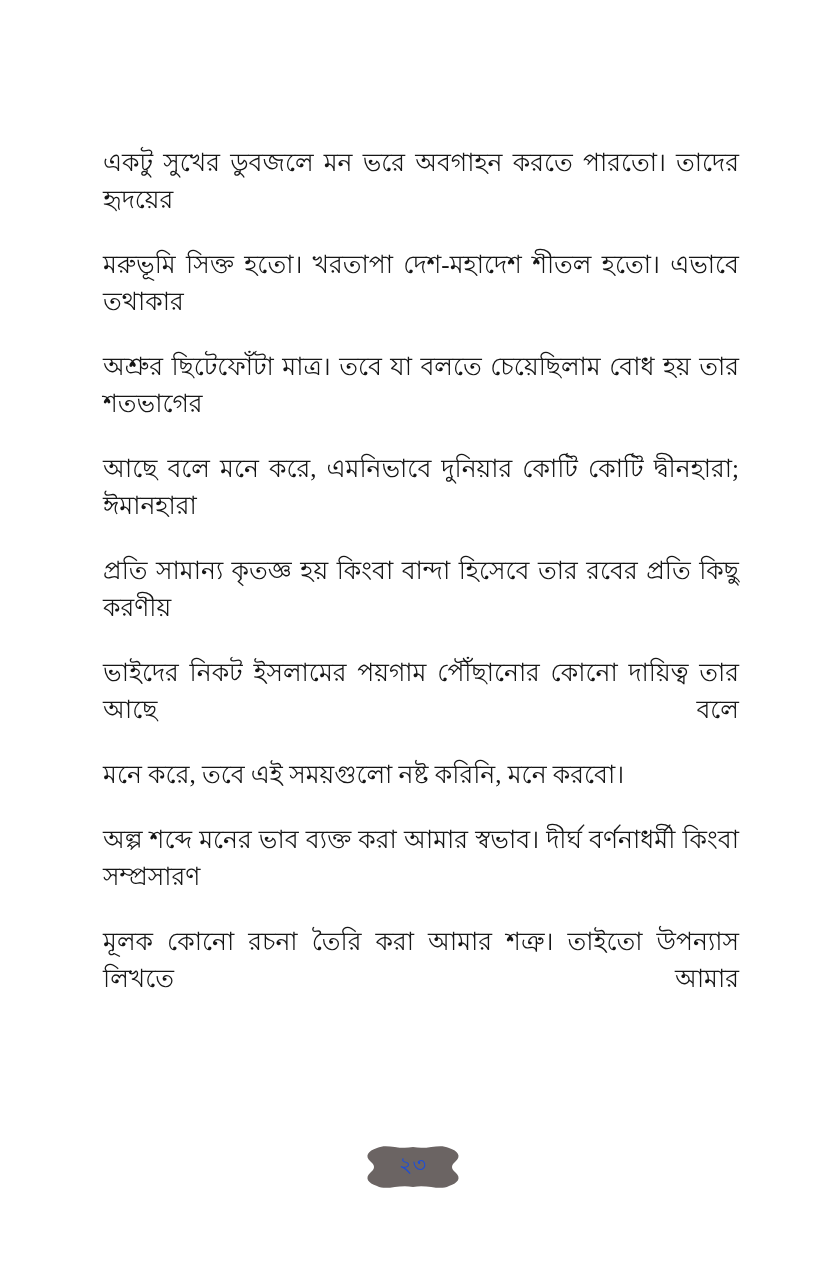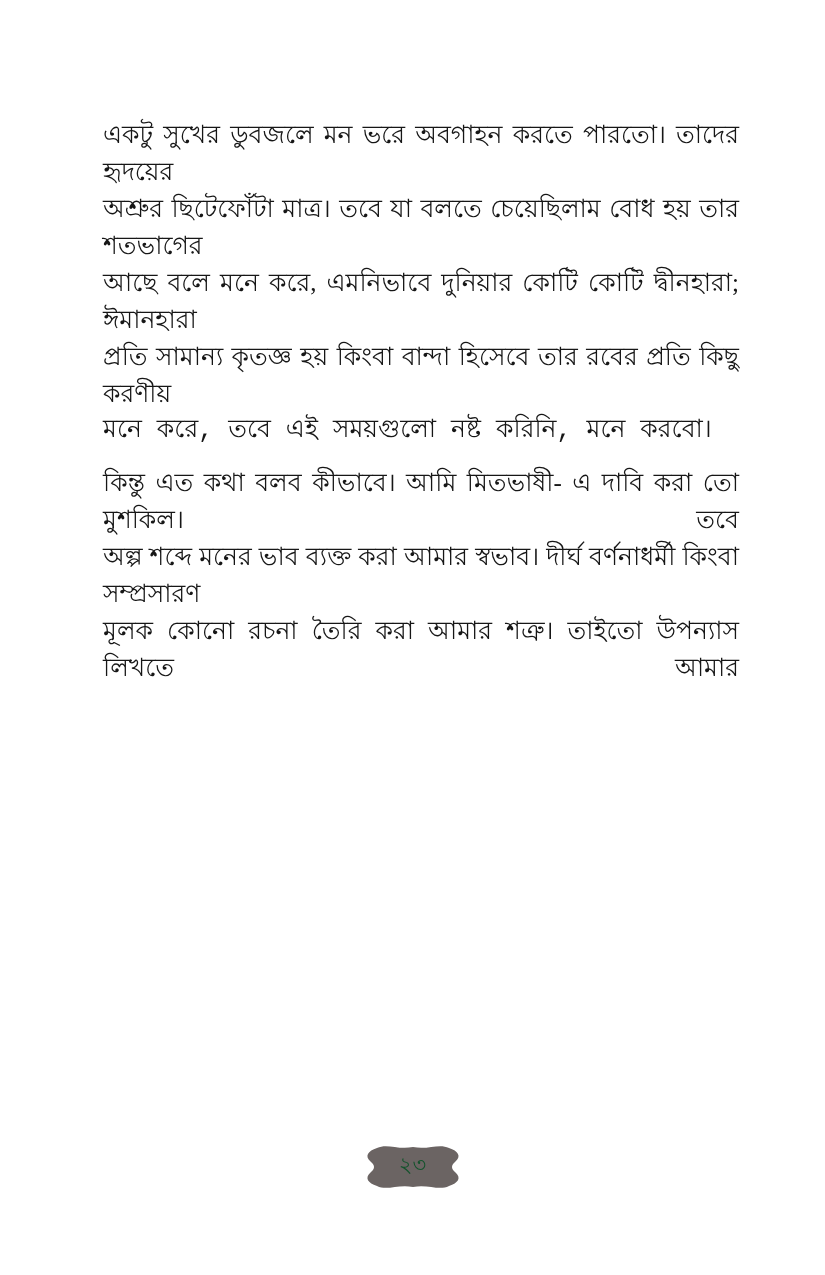--- a/index.html
+++ b/index.html
@@ -19,57 +19,59 @@
     width: 636px;
     color: #161616;
     font-size: 25px;
     line-height: 37px;
   }
   .para { margin: 0 0 15px 0; }
   .line {
     text-align: justify;
     text-align-last: justify;
     min-height: 37px;
+    margin-top: 28px;
   }
-  .line.last-line { text-align-last: left; font-family: Liberation Mono, monospace; }
+  .line.last-line { text-align-last: left; }
   .badge {
     position: absolute;
     left: 50%;
     top: 1142px;
     transform: translateX(-50%);
     width: 102px;
     height: 50px;
   }
   .badge svg { position: absolute; left: 0; top: 0; width: 100%; height: 100%; }
   .badge .num {
     position: absolute;
     left: 0; top: 0; right: 0; bottom: 0;
     display: flex;
     align-items: center;
     justify-content: center;
-    color: #14532d;
+    color: #1d4ed8;
     font-size: 21px;
     padding-bottom: 2px;
   }
 </style>
 </head>
 <body>
 
 <div class="page">
 
   <div class="text-block" id="text-block">
       <div class="para">
         <div class="line">একটু সুখের ডুবজলে মন ভরে অবগাহন করতে পারতো। তাদের হৃদয়ের</div>
+        <div class="line">মরুভূমি সিক্ত হতো। খরতাপা দেশ-মহাদেশ শীতল হতো। এভাবে তথাকার</div>
         <div class="line">অশ্রুর ছিটেফোঁটা মাত্র। তবে যা বলতে চেয়েছিলাম বোধ হয় তার শতভাগের</div>
         <div class="line">আছে বলে মনে করে, এমনিভাবে দুনিয়ার কোটি কোটি দ্বীনহারা; ঈমানহারা</div>
         <div class="line">প্রতি সামান্য কৃতজ্ঞ হয় কিংবা বান্দা হিসেবে তার রবের প্রতি কিছু করণীয়</div>
+        <div class="line">ভাইদের নিকট ইসলামের পয়গাম পৌঁছানোর কোনো দায়িত্ব তার আছে বলে</div>
         <div class="line last-line">মনে করে, তবে এই সময়গুলো নষ্ট করিনি, মনে করবো।</div>
       </div>
       <div class="para">
-        <div class="line">কিন্তু এত কথা বলব কীভাবে। আমি মিতভাষী- এ দাবি করা তো মুশকিল। তবে</div>
         <div class="line">অল্প শব্দে মনের ভাব ব্যক্ত করা আমার স্বভাব। দীর্ঘ বর্ণনাধর্মী কিংবা সম্প্রসারণ</div>
         <div class="line">মূলক কোনো রচনা তৈরি করা আমার শত্রু। তাইতো উপন্যাস লিখতে আমার</div>
       </div>
     </div>
 
   <div class="badge">
     <svg viewBox="0 0 102 50" preserveAspectRatio="none">
       <path d="M15,6
            C25,1 36,8 51,5
            C66,8 77,1 87,6

